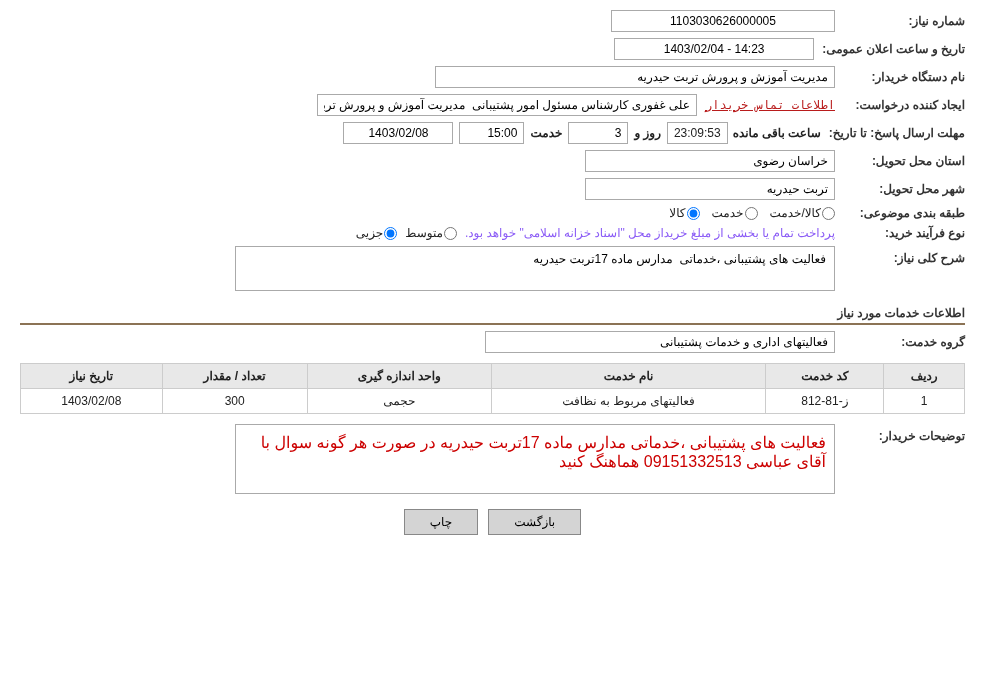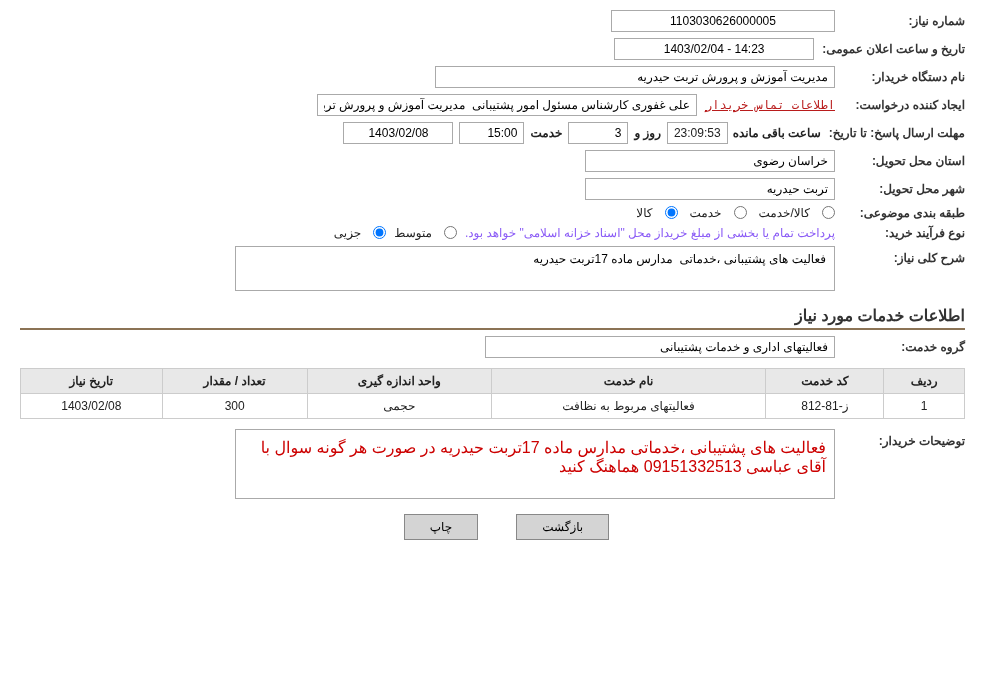--- a/index.html
+++ b/index.html
@@ -55,34 +55,34 @@
     .input-wide {
       width: 320px;
     }
     .link-blue {
       color: #b91c1c;
       text-decoration: underline;
       cursor: pointer;
       font-family: Liberation Mono, monospace;
     }
     .section-title {
-      font-size: 16px;
+      font-size: 12px;
       font-weight: bold;
       margin: 10px 0 6px 0;
       color: #333;
     }
     .radio-group {
       display: flex;
       align-items: center;
       gap: 12px;
     }
     .radio-item {
       display: flex;
-      align-items: flex-start;
-      gap: 12px;
+      align-items: center;
+      gap: 1px;
     }
     .process-row {
       display: flex;
       align-items: center;
       gap: 8px;
       flex-wrap: wrap;
       font-size: 12px;
     }
     .textarea-field {
       border: 1px solid #aaa;
@@ -131,21 +131,20 @@
       justify-content: center;
       gap: 10px;
       margin-top: 15px;
     }
     .btn {
       padding: 5px 25px;
       border: 1px solid #888;
       cursor: pointer;
       font-family: Tahoma, Arial, sans-serif;
       font-size: 12px;
-      margin-left: 28px;
     }
     .btn-print {
       background: #d4d4d4;
     }
     .btn-back {
       background: #d4d4d4;
     }
     .inline-label {
       font-weight: bold;
       white-space: nowrap;

